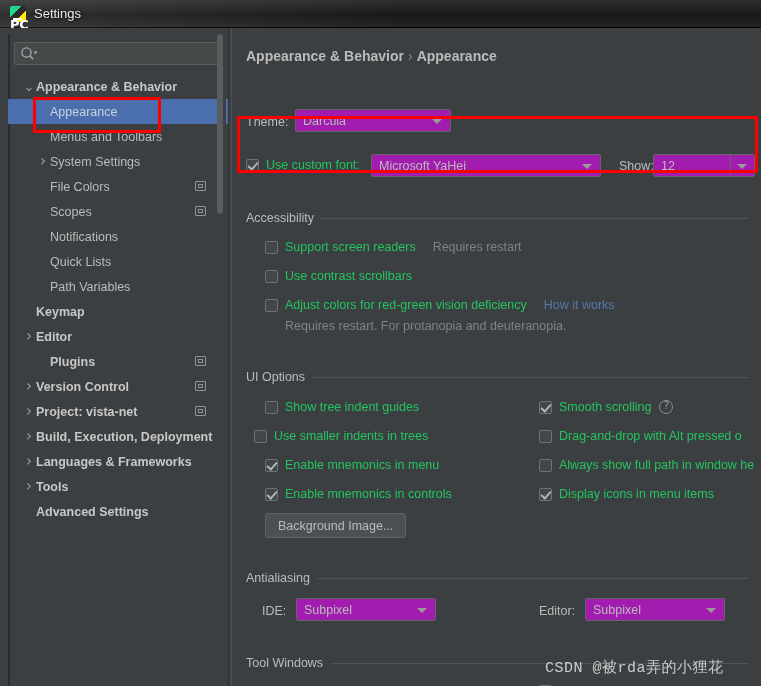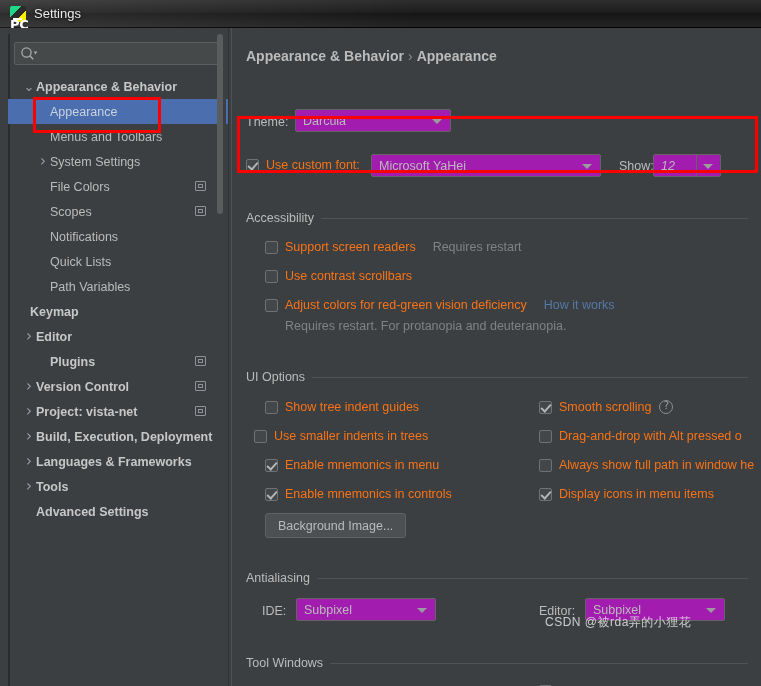--- a/index.html
+++ b/index.html
@@ -206,21 +206,21 @@
     border-width: 0 2px 2px 0;
     transform: rotate(42deg);
   }
   .cbrow {
     position: absolute;
     display: flex; align-items: center;
     white-space: nowrap;
   }
   .cbrow .cbl {
     margin-left: 7px;
-    color: #f97316; font-size: 12.5px;
+    color: #22c55e; font-size: 12.5px;
   }
   .hint {
     color: #7f8385; font-size: 12.5px;
   }
   .link { color: #5478a8; font-size: 12.5px; }
 
   
   .section {
     position: absolute;
     display: flex; align-items: center;
@@ -258,24 +258,24 @@
   
   .redbox {
     position: absolute;
     border: 3px solid #fa0000;
     pointer-events: none;
   }
 
   
   #watermark {
     position: absolute;
-    left: 545px; top: 614px;
-    font-size: 12px;
+    left: 545px; top: 658px;
+    font-size: 15px;
     color: rgba(232,232,232,.82);
-    font-family: Liberation Sans, sans-serif;
+    font-family: Liberation Mono, monospace;
     white-space: nowrap;
     letter-spacing: 0.5px;
   }
 </style>
 </head>
 <body>
 
 <div id="app">
 
   <div id="titlebar">
@@ -333,21 +333,21 @@
             <span class="label">Notifications</span>
           </div>
           <div class="tree-row" style="padding-left: 28px;">
             <div class="twisty"></div>
             <span class="label">Quick Lists</span>
           </div>
           <div class="tree-row" style="padding-left: 28px;">
             <div class="twisty"></div>
             <span class="label">Path Variables</span>
           </div>
-          <div class="tree-row bold" style="padding-left: 8px;">
+          <div class="tree-row bold" style="padding-left: 14px;">
             <div class="twisty"></div>
             <span class="label">Keymap</span>
           </div>
           <div class="tree-row bold" style="padding-left: 14px;">
             <div class="twisty" style="font-size: 15px; line-height: 13px;">›</div>
             <span class="label">Editor</span>
           </div>
           <div class="tree-row bold" style="padding-left: 28px;">
             <div class="twisty"></div>
             <span class="label">Plugins</span>
@@ -402,21 +402,21 @@
 
       <div class="cbrow" style="left:12px;top:130px;">
         <div class="cb checked"></div>
         <div class="cbl">Use custom font:</div>
       </div>
       <div class="combo" style="position:absolute;left:137px;top:126px;width:230px;">
         <div class="ctext">Microsoft YaHei</div>
         <div class="arrow"></div>
       </div>
       <div class="fieldlabel" style="position:absolute;left:385px;top:131px;">Show:</div>
-      <div class="combo split" style="position:absolute;left:419px;top:126px;width:68px;font-style:italic;">
+      <div class="combo split" style="position:absolute;left:419px;top:126px;width:102px;">
         <div class="ctext">12</div>
         <div class="arrowbtn"></div>
         <div class="arrow"></div>
       </div>
 
       <div class="section" style="left:12px;top:183px;width:502px;">
         <div class="stitle">Accessibility</div>
         <div class="srule" style="flex:1;"></div>
       </div>
 

